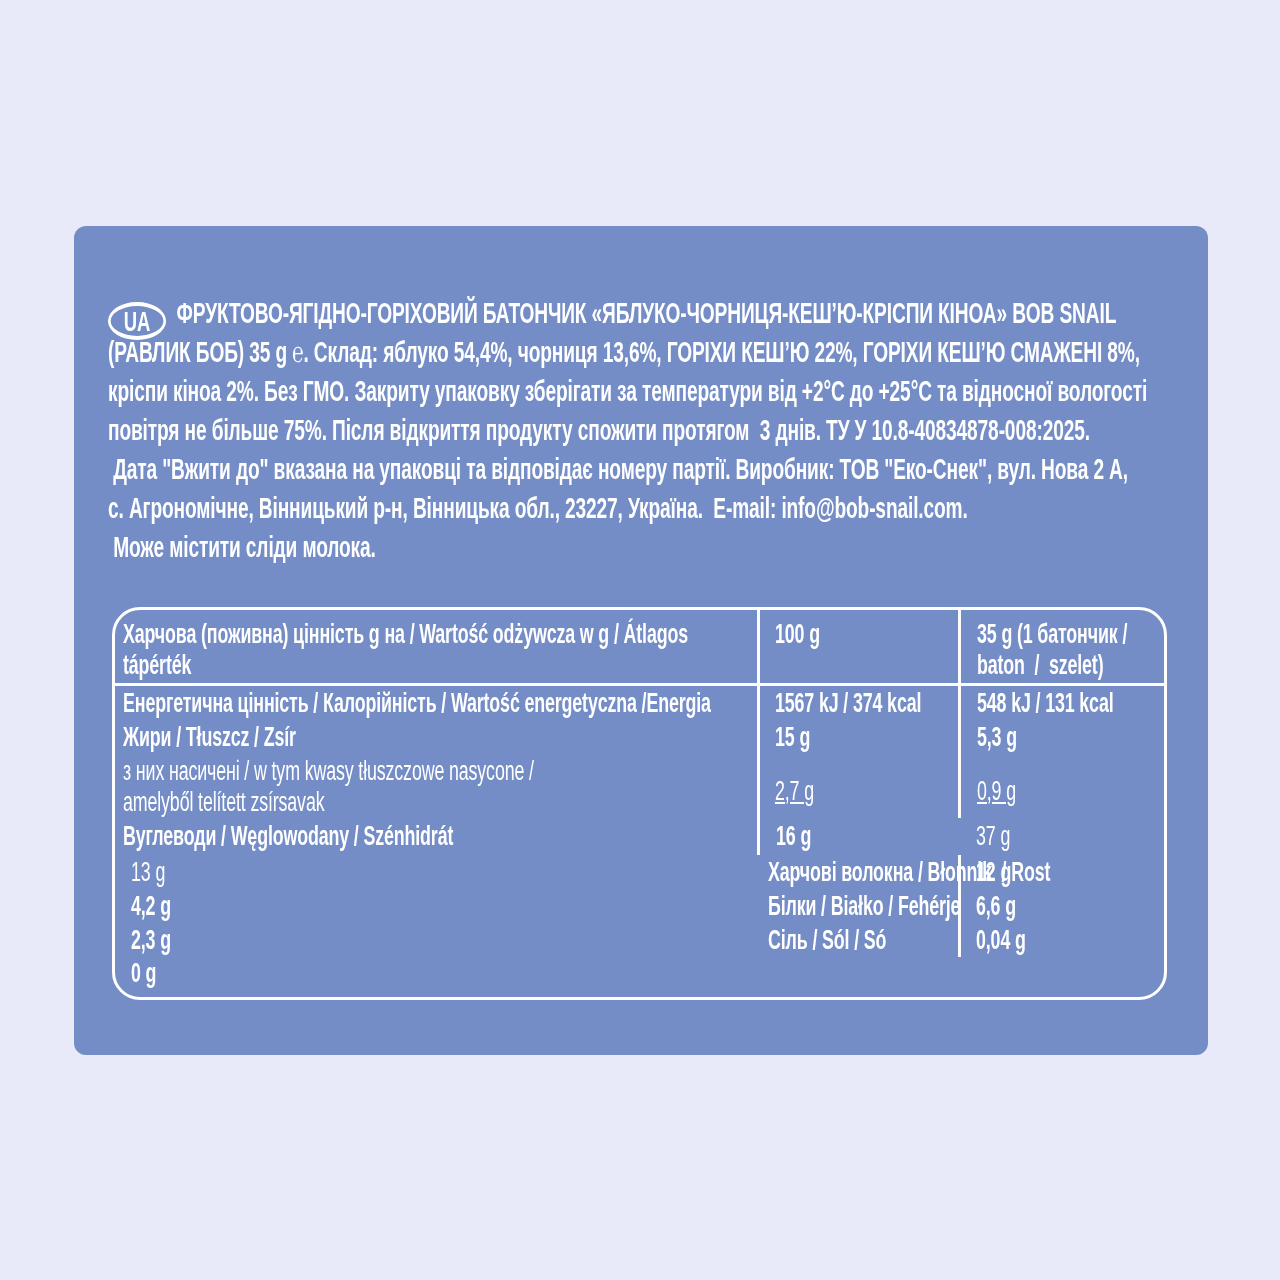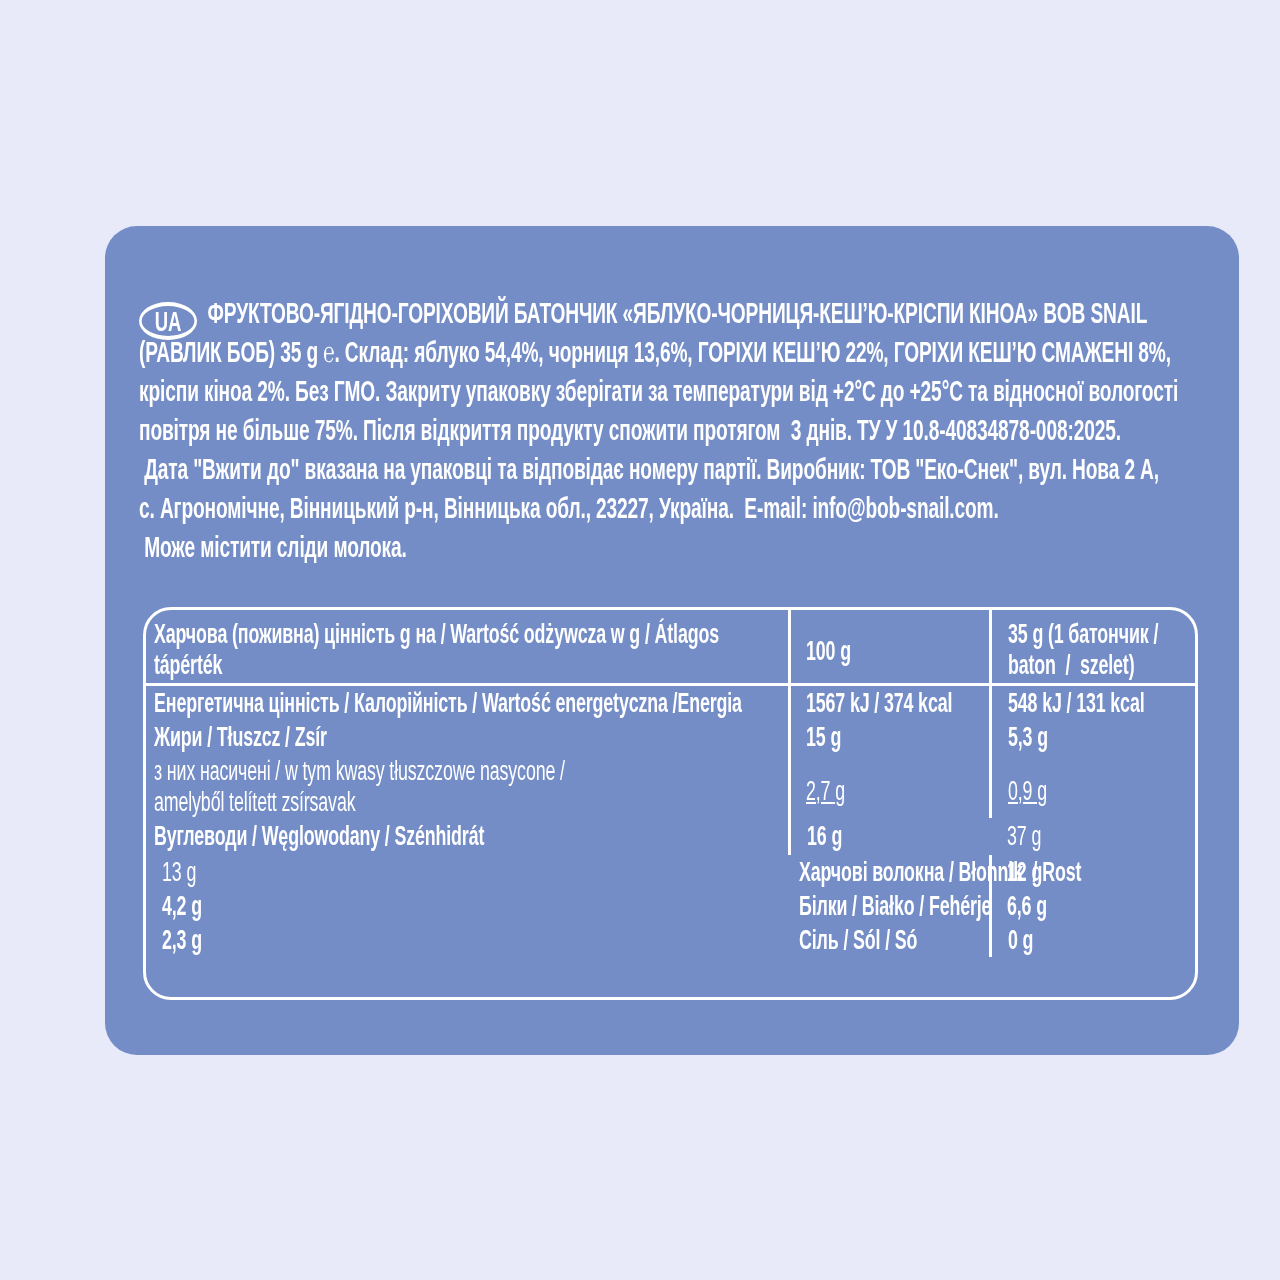--- a/index.html
+++ b/index.html
@@ -6,23 +6,22 @@
   body{
     width:1280px;height:1280px;
     background:var(--page-bg,#e8eafa);
     font-family:"Liberation Sans",sans-serif;
     position:relative;overflow:hidden;
   }
   .card{
     position:absolute;left:74px;top:226px;
     width:1134px;height:829px;
     background:var(--card-bg,#748dc6);
-    border-radius:32px;
+    border-radius:12px;
     color:#fff;
-    margin-left:31px;
   }
   
   .cond{
     display:inline-block;
     transform:scaleX(.66);
     transform-origin:0 50%;
     white-space:pre;
     letter-spacing:-0.2px;
   }
   
@@ -48,21 +47,21 @@
     display:grid;
     grid-template-columns:645px 201px 1fr;
     grid-template-rows:76px 34px 34px 64px 37px 34px 34px 34px 33px;
     overflow:hidden;
     font-size:27px;
   }
   .cell{display:flex;align-items:center;overflow:visible;}
   .c1{border-right:3px solid #fff;padding-left:8px;}
   .c2{border-right:3px solid #fff;padding-left:15px;}
   .c3{padding-left:16px;}
-  .hc{border-bottom:3px solid #fff;align-items:center;padding-top:9px;}
+  .hc{border-bottom:3px solid #fff;align-items:flex-start;padding-top:9px;}
   .multi{flex-direction:column;align-items:flex-start;justify-content:flex-end;}
   .hc.multi{justify-content:flex-start;}
   .lbl{line-height:31px;white-space:pre;}
   .b{font-weight:700;}
   .vb{align-items:flex-end;padding-bottom:12px;line-height:30px;text-decoration:underline;}
 </style>
 </head>
 <body style="--page-bg: #e8eafa; --card-bg: #748dc6;">
 
 <div class="card">
@@ -143,18 +142,21 @@
       </div>
       <div class="cell c2 b">
         <span class="cond">6,6 g</span>
       </div>
       <div class="cell c3 b">
         <span class="cond">2,3 g</span>
       </div>
       <div class="cell c1 b">
         <div class="lbl"><span class="cond">Сіль / Sól / Só</span></div>
       </div>
+      <div class="cell c2 b">
+        <span class="cond">0,04 g</span>
+      </div>
       <div class="cell c3 b">
         <span class="cond">0 g</span>
       </div>
     </div>
 
 </div>
 
 </body></html>

